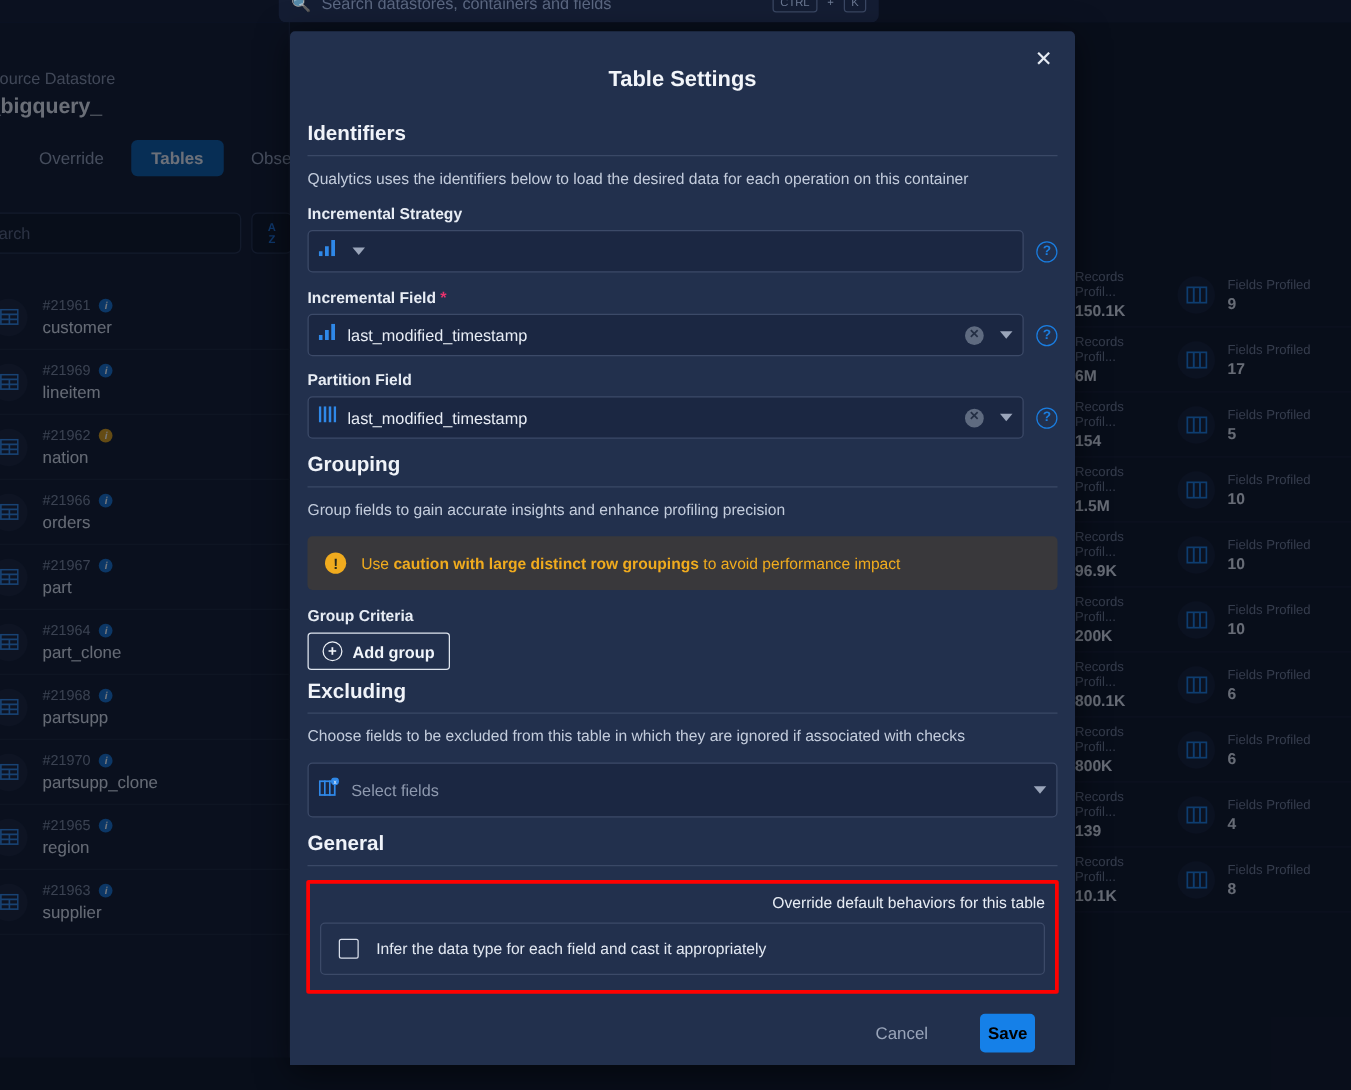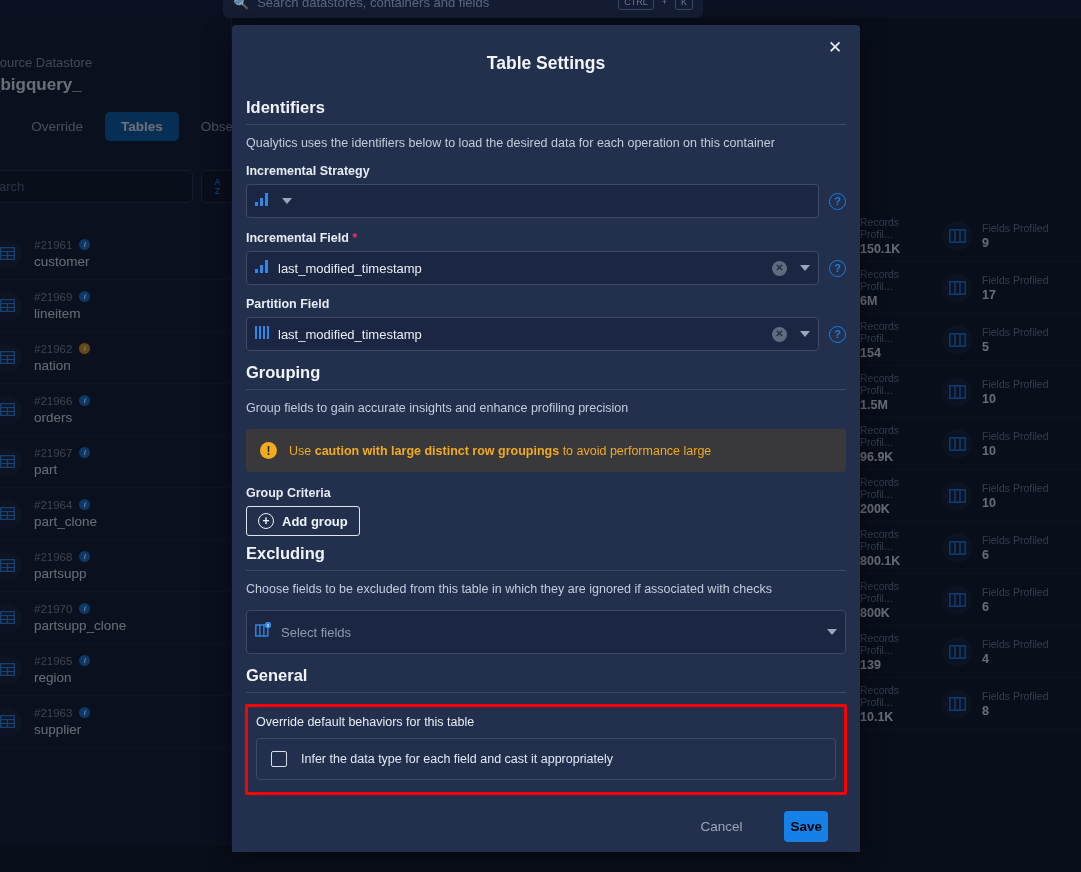--- a/index.html
+++ b/index.html
@@ -152,21 +152,21 @@
     margin-bottom: 4px;
   }
   .plus-circ {
     width: 16px; height: 16px; border-radius: 50%; border: 1.6px solid #eef2f8;
     display: flex; align-items: center; justify-content: center; font-size: 12px; line-height: 1;
   }
 
   .highlight-box {
     border: 3px solid #ff0000; border-radius: 2px; margin: 0 -1px; padding: 8px 8px 12px 8px;
   }
-  .override-lbl { color: #e7ecf4; font-size: 12.5px; margin-bottom: 9px; }
+  .override-lbl { color: #e7ecf4; font-size: 12.5px; margin-bottom: 9px; text-align: right; }
   .cbox-panel {
     border: 1px solid #3c4a68; border-radius: 4px; height: 42px; display: flex;
     align-items: center; padding: 0 14px; gap: 14px;
   }
   .cbox { width: 16px; height: 16px; border: 1.6px solid #d8deea; border-radius: 2px; }
   .cbox-lbl { color: #e2e8f2; font-size: 12.5px; }
 
   .footer { display: flex; justify-content: flex-end; align-items: center; gap: 32px; padding: 16px 18px 0 18px; }
   .btn-cancel { color: #9aa5ba; font-size: 13.5px; padding: 7px 10px; }
   .btn-save {
@@ -623,21 +623,21 @@
         <div class="help">?</div>
       </div>
 
       
       <div class="sec-h">Grouping</div>
       <div class="sec-rule"></div>
       <div class="sec-desc">Group fields to gain accurate insights and enhance profiling precision</div>
 
       <div class="warn-box">
         <span class="warn-ico">!</span>
-        <span class="warn-txt"><span>Use </span><b>caution with large distinct row groupings</b><span> to avoid performance large</span></span>
+        <span class="warn-txt"><span>Use </span><b>caution with large distinct row groupings</b><span> to avoid performance impact</span></span>
       </div>
 
       <div class="field-label">Group Criteria</div>
       <div class="addgroup">
         <span class="plus-circ">+</span>
         <span>Add group</span>
       </div>
 
       
       <div class="sec-h" style="">Excluding</div>

